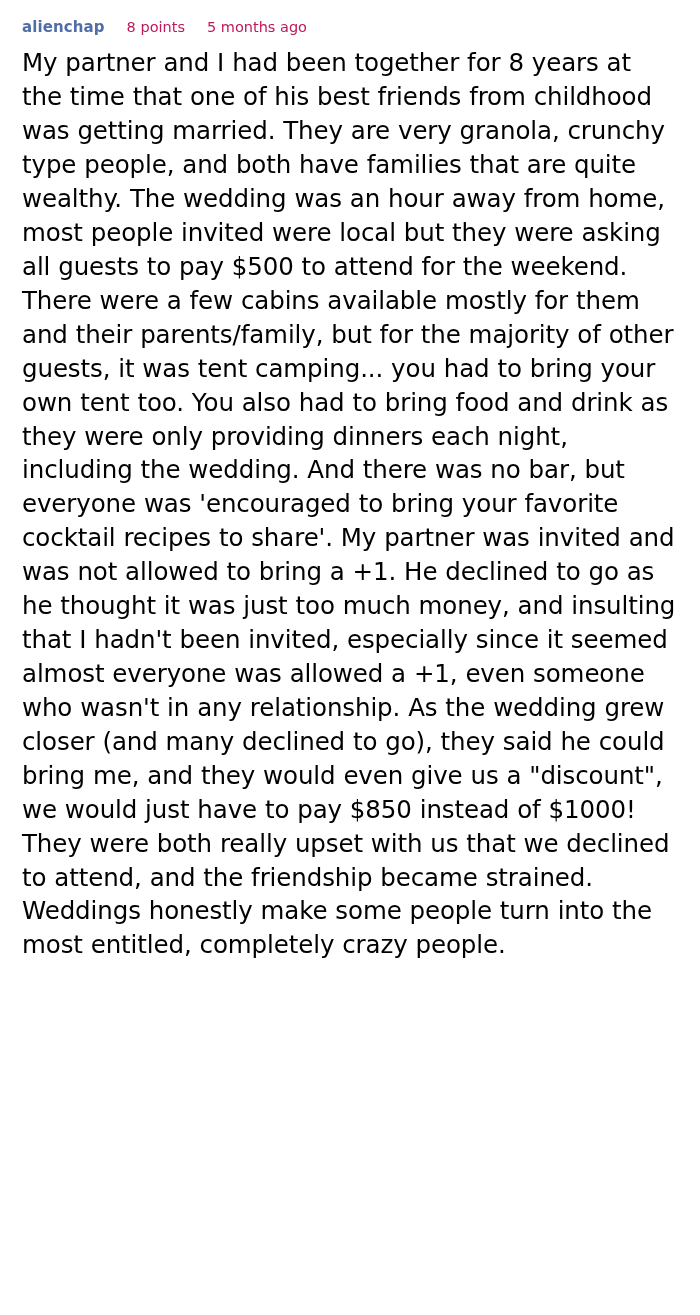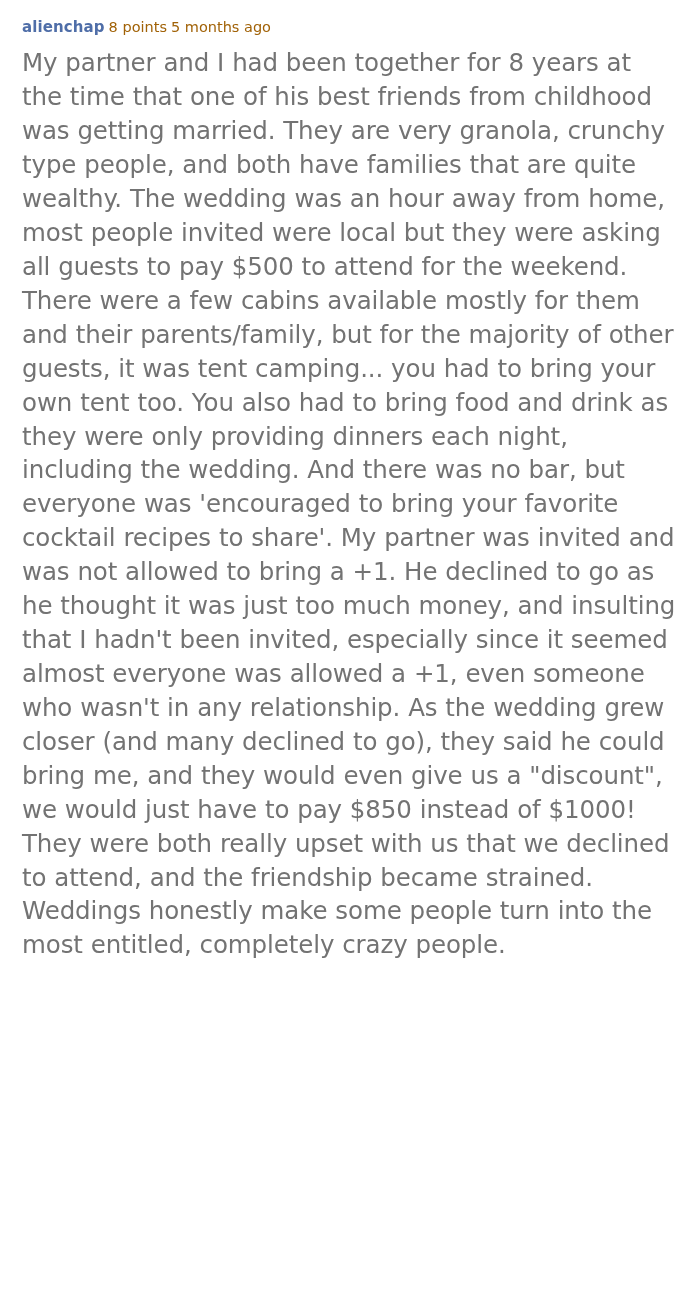--- a/index.html
+++ b/index.html
@@ -15,41 +15,41 @@
     -webkit-font-smoothing: antialiased;
   }
   .comment {
     padding: 18px 22px 10px 22px;
     box-sizing: border-box;
     width: 700px;
   }
   .meta {
     display: flex;
     align-items: baseline;
-    gap: 4px;
+    gap: 22px;
     font-size: 15px;
     line-height: 1.2;
     margin-bottom: 10px;
   }
   .meta .author {
     color: #4f6ea8;
     font-weight: 700;
     font-size: 15px;
     letter-spacing: 0.1px;
   }
   .meta .points,
   .meta .age {
-    color: #a16207;
+    color: #be185d;
     font-weight: 400;
     font-size: 14.5px;
   }
   .body {
     font-size: 24.5px;
     line-height: 1.385;
-    color: #737373;
+    color: #000000;
     letter-spacing: -0.1px;
     word-spacing: 0.2px;
     text-align: left;
   }
   .body p {
     margin: 0;
   }
 </style>
 </head>
 <body>

